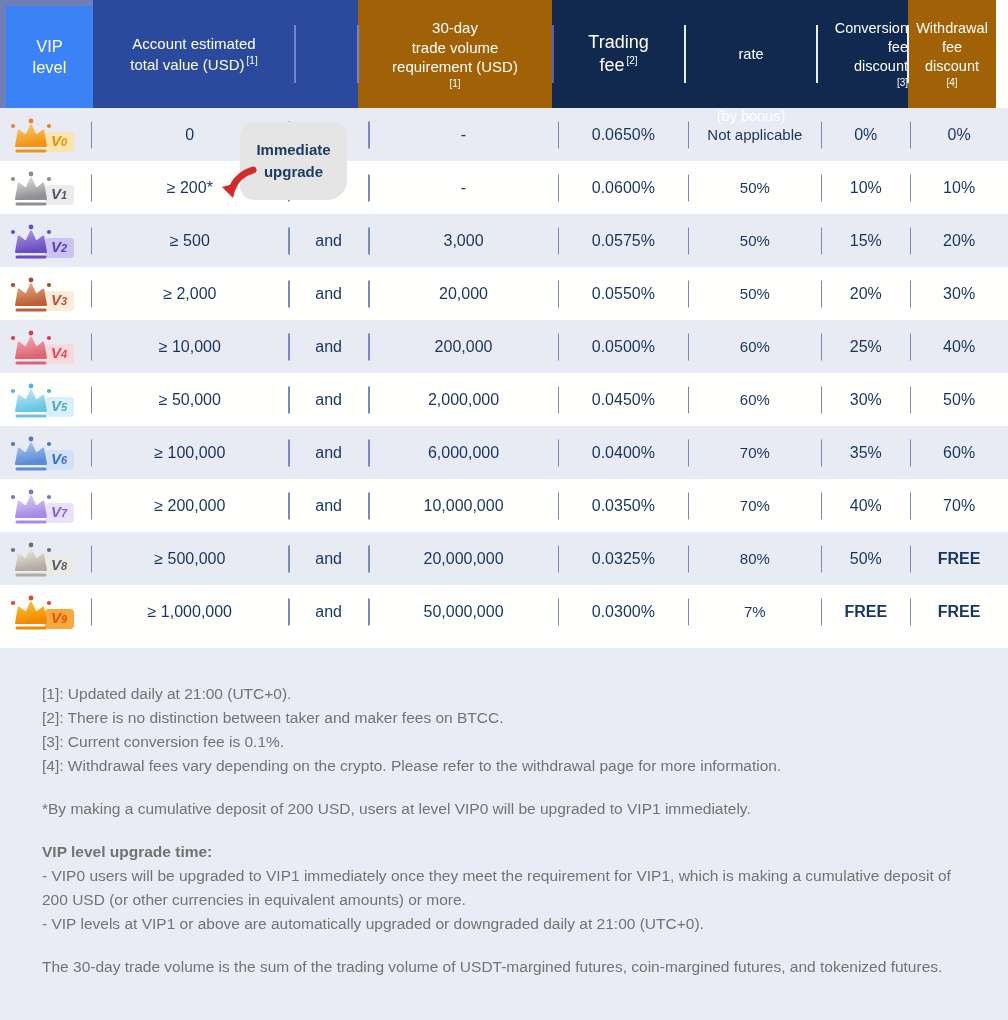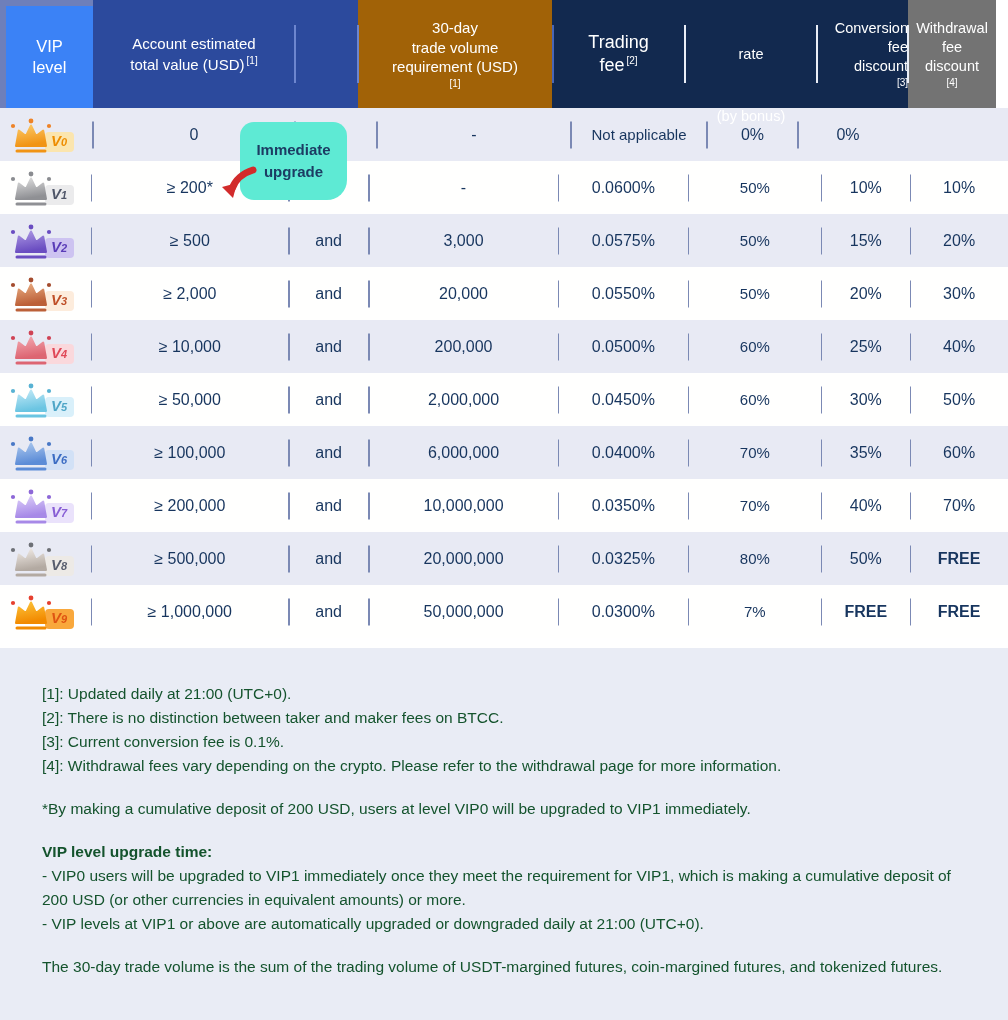--- a/index.html
+++ b/index.html
@@ -12,21 +12,21 @@
   .hcell { position:relative; display:flex; flex-direction:column; align-items:center; justify-content:center;
            color:#ffffff; text-align:center; font-size:15px; line-height:1.3; }
   .h-vip      { width:93px;  background:#6e7fba; font-size:16.5px; }
   .h-vip-inner{ position:absolute; inset:6px 0 0 6px; right:0; bottom:0; background:#3b82f6; display:flex; flex-direction:column; align-items:center; justify-content:center; }
   .h-account  { width:202px; background:#2c4a9d; }
   .h-gap      { width:63px;  background:#2c4a9d; }
   .h-volume   { width:194px; background:#a16207; }
   .h-trading  { width:133px; background:#12294f; font-size:18px; }
   .h-coverage { width:132px; background:#12294f; font-size:14.5px;gap:44px; }
   .h-conv     { width:91px;  background:#12294f; font-size:14.5px;align-items:flex-end; }
-  .h-wd       { width:88px; background:#737373; font-size:14.5px; }
+  .h-wd       { width:88px; background:#a16207; font-size:14.5px; }
   .hsep::after { content:""; position:absolute; right:-1px; top:50%; transform:translateY(-50%);
                  width:2px; height:58px; background:#6d86cf; z-index:2; }
   .hsep-w::after { background:#e9edf6; }
   .h-trading::before { content:""; position:absolute; left:0; top:50%; transform:translateY(-50%);
                  width:2px; height:58px; background:#4a66b5; }
   .hsup { font-size:10px; }
   .sup-inline { font-size:10px; vertical-align:super; margin-left:2px; }
 
   
   .tbody { width:1008px; }
@@ -47,29 +47,29 @@
   .free { font-weight:700; }
 
   
   .crown-combo { position:relative; display:flex; align-items:flex-end; height:40px; }
   .crown-wrap { position:relative; z-index:2; display:inline-flex; }
   .badge { position:relative; z-index:1; display:inline-flex; align-items:baseline; margin-left:-9px; margin-bottom:3px;
            padding:0px 7px 1px 6px; border-radius:4px; font-style:italic; font-weight:700; font-size:15px; line-height:17px; }
   .badge-num { font-size:11px; }
 
   
-  .bubble { position:absolute; left:240px; top:122px; width:107px; height:78px; background:#5eead4;
+  .bubble { position:absolute; left:240px; top:122px; width:107px; height:78px; background:#e5e5e5;
             border-radius:14px 14px 20px 14px; display:flex; flex-direction:column; align-items:center; justify-content:center;
             color:#1c3c63; font-weight:600; font-size:15px; line-height:1.45; z-index:6; }
   .arrow-svg { position:absolute; left:220px; top:164px; z-index:7; }
 
   
   .spacer { width:1008px; height:10px; background:#ffffff; }
   .notes { width:1008px; height:372px; background:#e9ecf5; padding:34px 42px 0 42px;
-           color:#14532d; font-size:15.5px; line-height:24px; }
+           color:#737373; font-size:15.5px; line-height:24px; }
   .notes .block { margin-bottom:19px; }
   .notes .bold { font-weight:700; }
   .notes .wrapline { max-width:950px; }
 </style>
 </head>
 <body>
 
 <div class="page">
 
   <div class="thead">
@@ -139,20 +139,23 @@
         </span>
       </div>
       <div class="cell c-account sep">
           <span>0</span>
         </div>
       <div class="cell c-and sep">
           <span></span>
         </div>
       <div class="cell c-volume sep">
           <span>-</span>
+        </div>
+      <div class="cell c-fee sep">
+          <span>0.0650%</span>
         </div>
       <div class="cell c-coverage sep">
           <span>Not applicable</span>
         </div>
       <div class="cell c-conv sep">
           <span>0%</span>
         </div>
       <div class="cell c-wd">
           <span>0%</span>
         </div>

